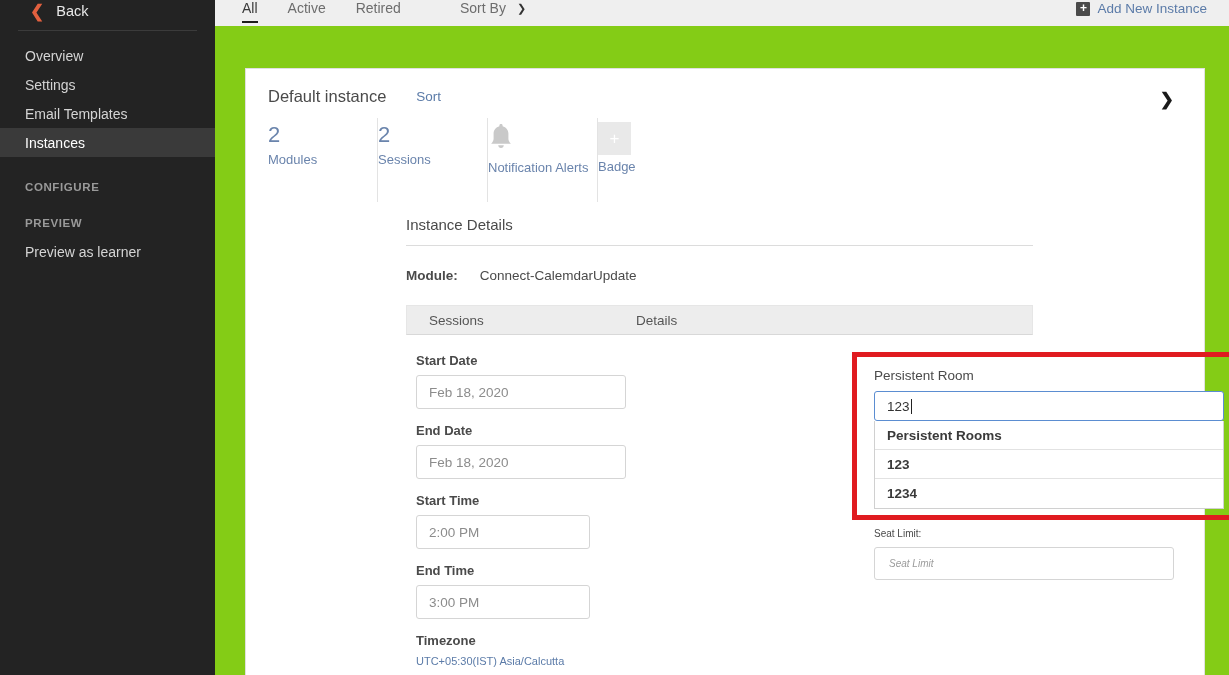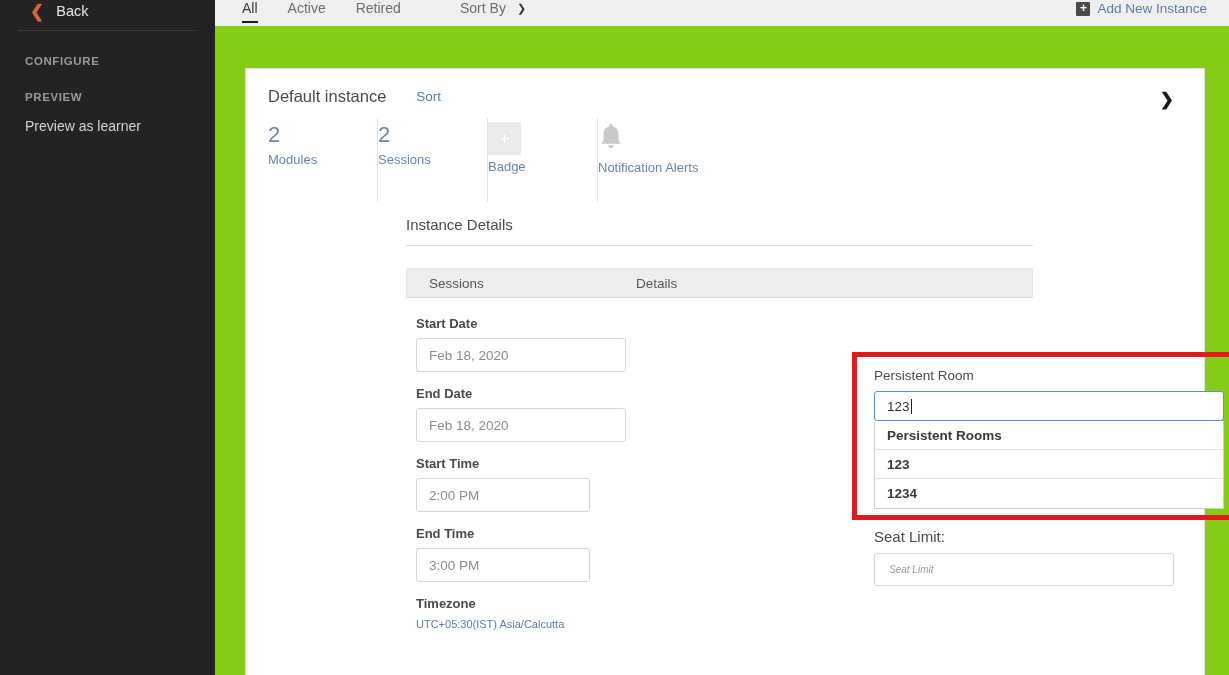--- a/index.html
+++ b/index.html
@@ -359,21 +359,21 @@
   }
   .pr-opt:last-child { border-bottom: none; }
 
   
   .seat-wrap {
     position: absolute;
     left: 659px; top: 528px;
     z-index: 10;
   }
   .seat-label {
-    font-size: 15px;
+    font-size: 10px;
     color: #4a4a4a;
     margin-bottom: 8px;
   }
   .seat-inp {
     width: 300px;
     height: 33px;
     border: 1px solid #d5d5d5;
     border-radius: 3px;
     background: #fff;
     display: flex;
@@ -389,20 +389,34 @@
 
 <div id="app">
 
   <div id="sidebar">
     <div class="back-row">
       <span class="back-chevron">❮</span>
       <span class="back-label">Back</span>
     </div>
     <div class="sidebar-divider"></div>
 
+    <div class="nav-list">
+      <div class="nav-item">
+        <span>Overview</span>
+      </div>
+      <div class="nav-item">
+        <span>Settings</span>
+      </div>
+      <div class="nav-item">
+        <span>Email Templates</span>
+      </div>
+      <div class="nav-item active">
+        <span>Instances</span>
+      </div>
+    </div>
 
     <div class="nav-section">CONFIGURE</div>
 
     <div class="nav-section">PREVIEW</div>
     <div class="nav-item">
       <span>Preview as learner</span>
     </div>
   </div>
 
   <div id="main">
@@ -440,39 +454,43 @@
       <div class="card-chevron">❯</div>
 
       <div class="stats">
         <div class="stat">
           <div class="stat-num">2</div>
           <div class="stat-label">Modules</div>
         </div>
         <div class="stat">
           <div class="stat-num">2</div>
           <div class="stat-label">Sessions</div>
-        </div>
-        <div class="stat">
-          <div class="badge-box">+</div>
-          <div class="stat-label">Badge</div>
         </div>
         <div class="stat">
           <span class="bell-icon">
             <svg width="26" height="30" viewBox="0 0 26 30">
               <path d="M13 2 C14 2 14.6 2.6 14.6 3.4 L14.6 4.2 C18 5 20.4 8 20.4 11.6 L20.4 16.6 C20.4 18.6 21.2 20 22.4 21.2 L22.9 21.7 L3.1 21.7 L3.6 21.2 C4.8 20 5.6 18.6 5.6 16.6 L5.6 11.6 C5.6 8 8 5 11.4 4.2 L11.4 3.4 C11.4 2.6 12 2 13 2 Z" fill="#c9c9c9"></path>
               <path d="M10.2 23.2 L15.8 23.2 C15.8 24.8 14.6 26 13 26 C11.4 26 10.2 24.8 10.2 23.2 Z" fill="#c9c9c9"></path>
             </svg>
           </span>
           <div class="stat-label">Notification Alerts</div>
         </div>
+        <div class="stat">
+          <div class="badge-box">+</div>
+          <div class="stat-label">Badge</div>
+        </div>
       </div>
 
       <div class="session">
         <div class="session-title">Instance Details</div>
 
+        <div class="module-row">
+          <span class="module-label">Module:</span>
+          <span>Connect-CalemdarUpdate</span>
+        </div>
 
         <div class="tbl-head">
           <span class="th timings">Sessions</span>
           <span class="th details">Details</span>
         </div>
 
         <div class="cols">
           <div class="col-timings">
 
             <div class="fld-label">Start Date</div>

